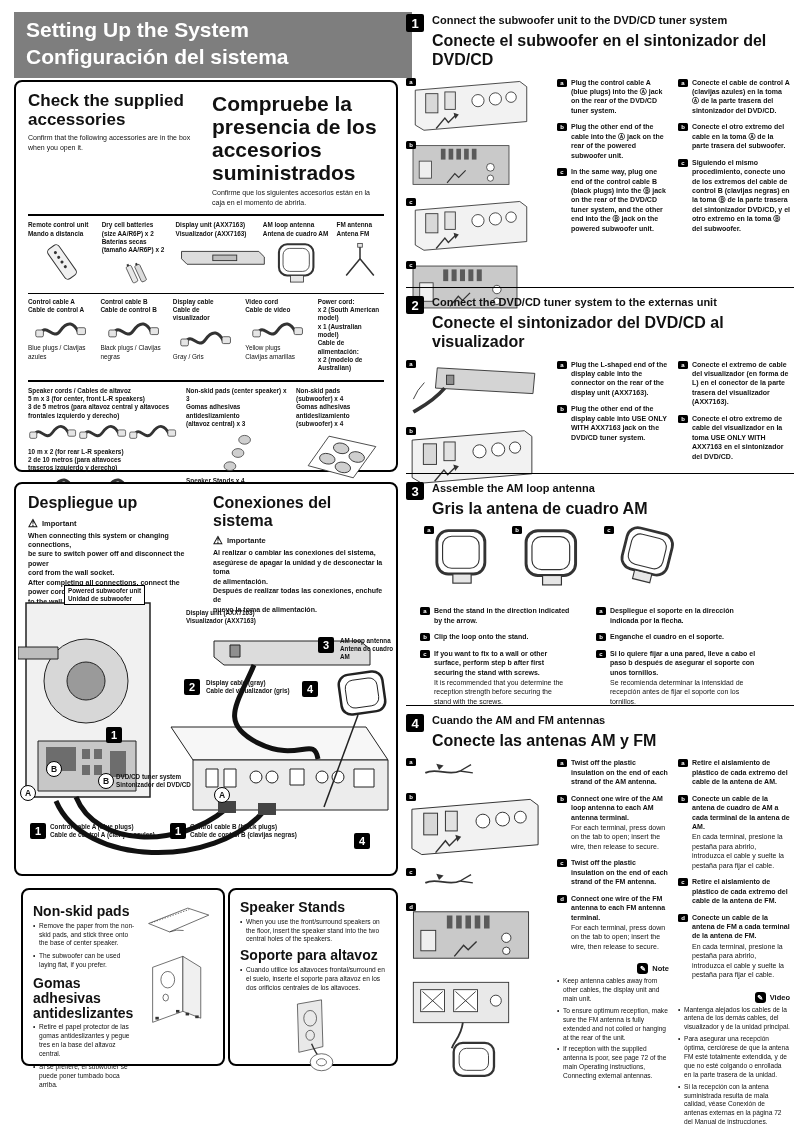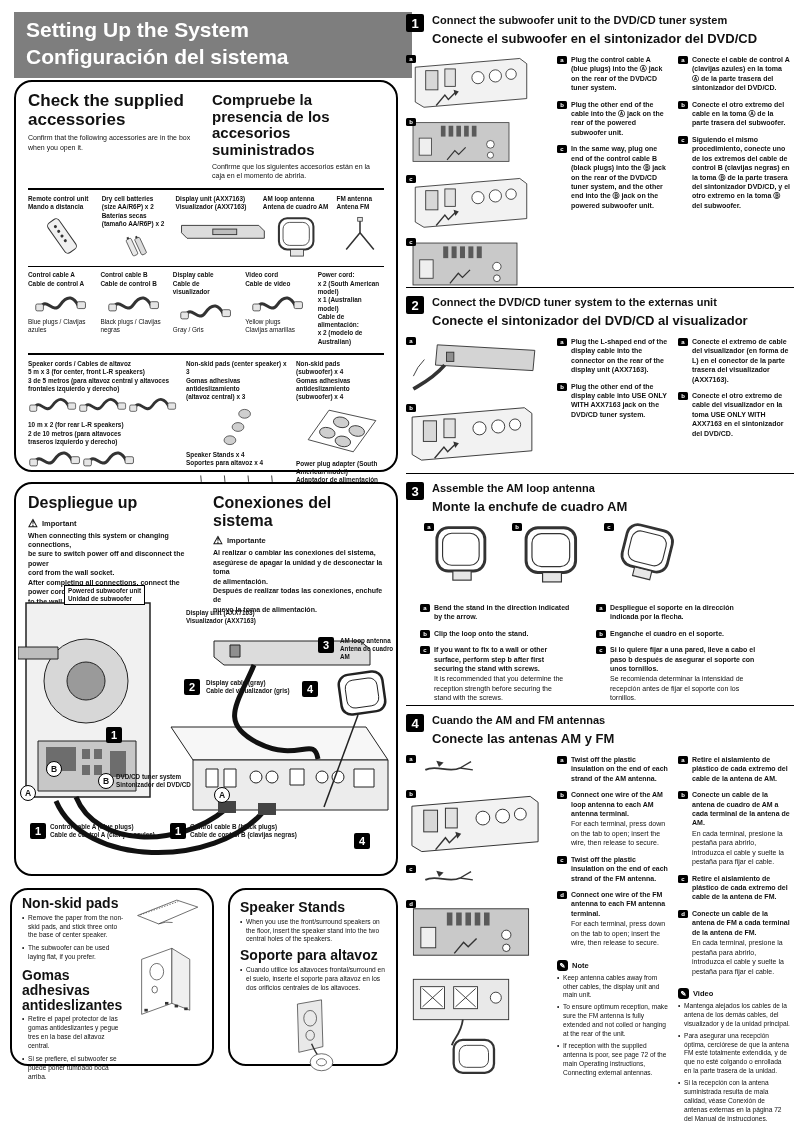--- a/index.html
+++ b/index.html
@@ -3,24 +3,24 @@
 <meta charset="utf-8">
 <style>
   html,body{margin:0;padding:0;background:#fff;}
   .page{position:relative;width:802px;height:1134px;background:#fff;overflow:hidden;
         font-family:Liberation Sans, sans-serif;color:#111;}
   .pre{white-space:pre-line;}
   
   .hdr{position:absolute;left:14px;top:12px;width:374px;height:58px;background:#7e7e7e;
        color:#fff;font-weight:bold;font-size:21px;line-height:1.3;padding:4px 12px;}
   
-  .box{position:absolute;border:2px solid #000;border-radius:18px;background:#fff;box-sizing:border-box;}
+  .box{position:absolute;border:2px solid #000;border-radius:8px;background:#fff;box-sizing:border-box;}
   .box-acc{left:14px;top:80px;width:384px;height:392px;padding:10px 12px;}
   .box-conn{left:14px;top:482px;width:384px;height:394px;padding:10px 12px;}
-  .box-pads{left:10px;top:888px;width:204px;height:178px;padding:4px 10px;}
+  .box-pads{left:21px;top:888px;width:204px;height:178px;padding:12px 10px;}
   .box-stands{left:228px;top:888px;width:170px;height:178px;padding:8px 10px;}
   h2{margin:0;font-size:16px;line-height:1.1;}
   .twocol{display:flex;gap:14px;}
   .twocol>div{flex:1;}
   .intro{font-size:7px;margin-top:4px;line-height:1.35;}
   .rule2{border-top:2px solid #000;margin:7px 0 5px;}
   .rule1{border-top:1px solid #000;margin:5px 0 4px;}
   .accrow{display:flex;gap:6px;}
   .acc{flex:1;min-width:0;}
   .acc-label{font-size:6.4px;font-weight:bold;line-height:1.3;}
@@ -38,39 +38,39 @@
           font-size:11px;display:flex;align-items:center;justify-content:center;border-radius:2px;}
   .circ{position:absolute;width:14px;height:14px;border:1.5px solid #000;border-radius:50%;background:#fff;
         font-size:8.5px;font-weight:bold;display:flex;align-items:center;justify-content:center;}
   
   .rightcol{position:absolute;left:406px;top:0;width:390px;}
   .step{position:absolute;left:0;width:390px;}
   .step-head{display:flex;gap:8px;}
   .stepnum{width:18px;height:18px;background:#000;color:#fff;font-weight:bold;font-size:13px;
            display:flex;align-items:center;justify-content:center;border-radius:2px;flex:0 0 auto;}
   .st-en{font-size:11px;font-weight:bold;line-height:1.2;}
-  .st-es{font-size:13px;font-weight:bold;line-height:1.2;margin-top:4px;}
+  .st-es{font-size:16px;font-weight:bold;line-height:1.2;margin-top:4px;}
   .step-body{display:flex;gap:9px;margin-top:8px;}
   .imgcol{width:142px;flex:0 0 auto;display:flex;flex-direction:column;gap:5px;}
   .txtcol{width:112px;flex:0 0 auto;}
   .fig{position:relative;}
   .figlab{position:absolute;left:0;top:0;min-width:8px;height:8px;background:#000;color:#fff;
           font-size:6px;line-height:8px;font-weight:bold;text-align:center;border-radius:1.5px;padding:0 1px;}
   .figlab:empty{display:none;}
   .bullet{display:flex;gap:4px;margin-bottom:7px;}
   .blab{min-width:8px;height:8px;background:#000;color:#fff;font-size:6px;line-height:8px;
         text-align:center;border-radius:1.5px;font-weight:bold;padding:0 1px;flex:0 0 auto;margin-top:1px;}
   .btxt{font-size:7px;line-height:1.35;}
   .bb{font-weight:bold;display:block;}
   .bs{display:block;margin-top:1px;font-weight:normal;}
   .bs:empty{display:none;}
   .divider{position:absolute;left:0;width:388px;border-top:1.5px solid #000;}
   .imgrow{display:flex;gap:12px;margin:8px 0 10px;}
   .note{margin-top:12px;}
-  .note-head{display:flex;align-items:center;gap:4px;font-size:7.5px;font-weight:bold;margin-bottom:3px;}
+  .note-head{display:flex;align-items:center;gap:4px;font-size:7.5px;font-weight:bold;margin-bottom:3px;justify-content:flex-end;}
   .nico{width:11px;height:11px;background:#000;border-radius:3px;color:#fff;font-size:7px;
         line-height:11px;text-align:center;flex:0 0 auto;}
   .nitem{font-size:6.6px;line-height:1.35;margin-bottom:3px;padding-left:6px;position:relative;}
   .nitem::before{content:"•";position:absolute;left:0;top:0;}
   
   .sbox-title{font-size:14px;font-weight:bold;line-height:1.05;margin:2px 0 3px;}
   .sbullet{font-size:6.6px;line-height:1.35;margin-bottom:4px;padding-left:6px;position:relative;}
   .sbullet::before{content:"•";position:absolute;left:0;top:0;}
   .pads-flex{display:flex;gap:4px;}
   svg.art *{vector-effect:non-scaling-stroke;}
@@ -218,21 +218,21 @@
     <div>Configuración del sistema</div>
   </div>
 
   <div class="box box-acc">
     <div class="twocol">
       <div style="flex:0 0 170px">
         <h2 style="font-size:17px">Check the supplied accessories</h2>
         <div class="intro">Confirm that the following accessories are in the box when you open it.</div>
       </div>
       <div>
-        <h2 style="font-size:15px">Compruebe la presencia de los accesorios suministrados</h2>
+        <h2 style="font-size:21px">Compruebe la presencia de los accesorios suministrados</h2>
         <div class="intro">Confirme que los siguientes accesorios están en la caja en el momento de abrirla.</div>
       </div>
     </div>
     <div class="rule2"></div>
 
     <div class="accrow">
       <div class="acc">
         <div class="acc-label pre">Remote control unit
 Mando a distancia</div>
         <svg class="doodle art" width="42" height="42">
@@ -635,21 +635,21 @@
         </div>
       </div>
     </div>
     <div class="divider" style="top:473px;"></div>
 
     <div class="step" style="top:482px;height:218px;">
       <div class="step-head">
         <div class="stepnum">3</div>
         <div>
           <div class="st-en">Assemble the AM loop antenna</div>
-          <div class="st-es">Monte la enchufe de cuadro AM</div>
+          <div class="st-es">Gris la antena de cuadro AM</div>
         </div>
       </div>
       <div class="imgrow" style="margin-left:18px;">
         <div class="fig"><span class="figlab">a</span><svg class="art" width="76" height="64">
               <use href="#s-loop"></use>
             </svg></div>
         <div class="fig"><span class="figlab">b</span><svg class="art" width="80" height="66">
               <use href="#s-loop"></use>
             </svg></div>
         <div class="fig"><span class="figlab">c</span><svg class="art" width="86" height="62" style="transform:rotate(14deg)">

